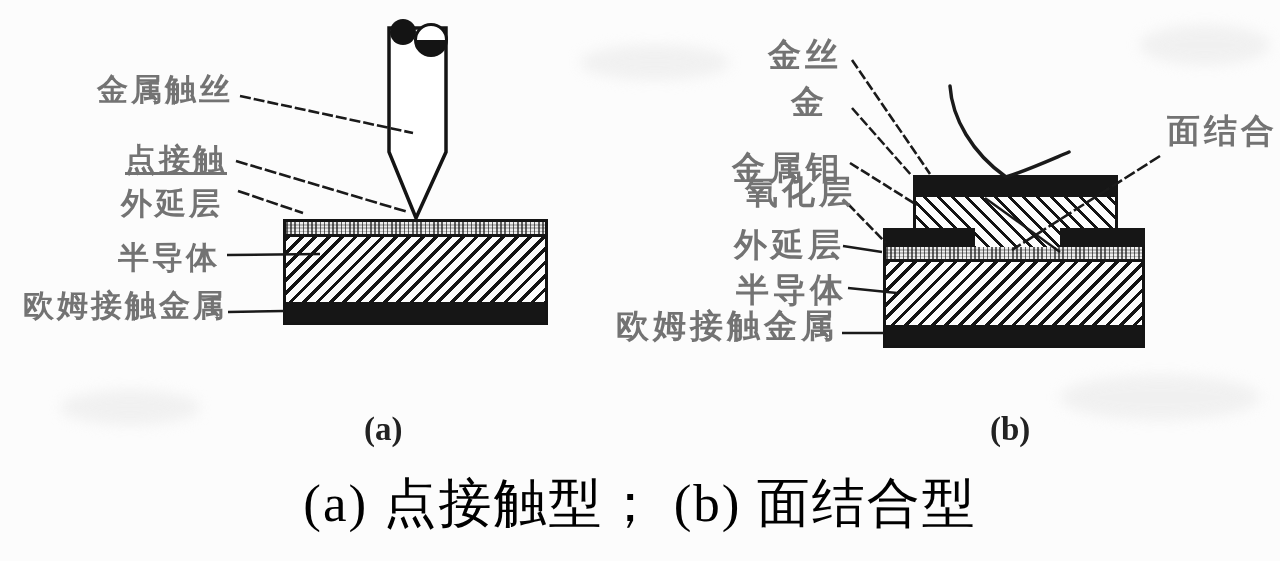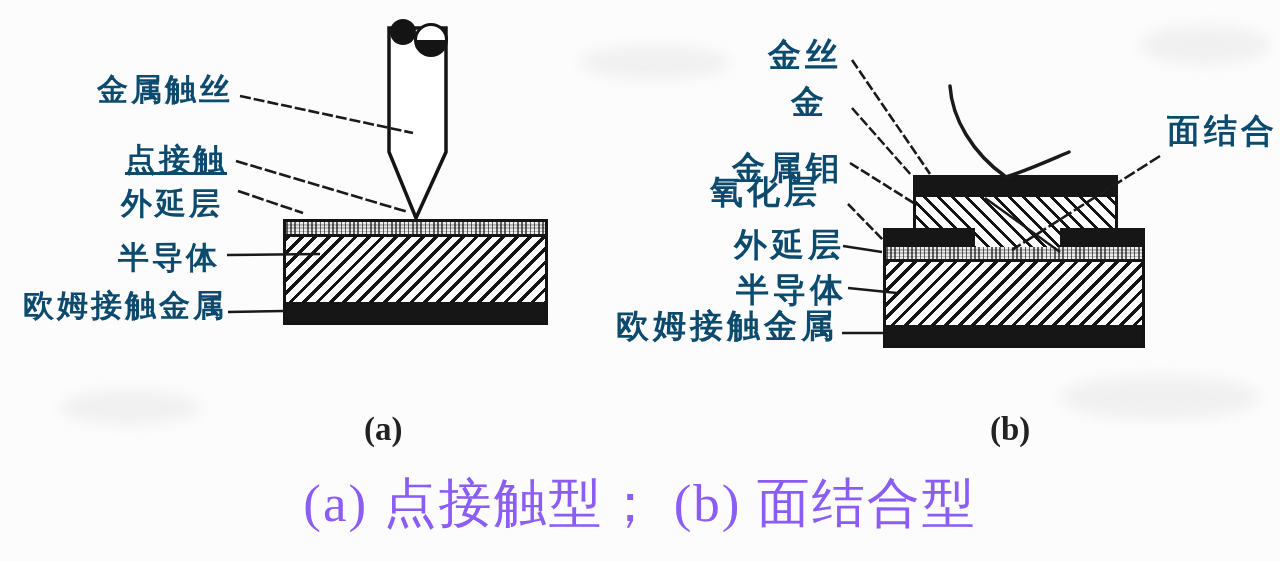--- a/index.html
+++ b/index.html
@@ -41,46 +41,46 @@
 
   #upperHatch{left:913px;top:197px;width:205px;height:50px;box-sizing:border-box;
     border-left:3px solid #141414;border-right:3px solid #141414;}
   #oxideL{left:883px;top:228px;width:92px;height:19px;}
   #oxideR{left:1060px;top:228px;width:85px;height:19px;}
   #capGold{left:913px;top:175px;width:205px;height:22px;}
 
   
   .lbl{
     position:absolute;white-space:nowrap;line-height:1.05;
-    font-weight:bold;color:#0c4a6e;
+    font-weight:bold;color:#737373;
   }
   .la{font-size:31px;letter-spacing:3px;}
   .lb{font-size:33px;letter-spacing:4px;}
   #la-whisker {right:1047px;top:74px;margin-left:20px;}
   #la-point   {right:1053px;top:144px;text-decoration:underline;}
   #la-epi     {right:1057px;top:188px;}
   #la-semi    {right:1060px;top:242px;}
   #la-ohm     {right:1053px;top:290px;}
 
   #lb-wire    {right:438px;top:38px;}
   #lb-gold    {right:452px;top:85px;}
   #lb-moly    {right:437px;top:151px;}
-  #lb-oxide   {right:459px;top:175px;}
+  #lb-oxide   {right:424px;top:175px;}
   #lb-epi     {right:435px;top:228px;}
   #lb-semi    {right:433px;top:273px;}
   #lb-ohm     {right:442px;top:309px;}
   #lb-junction{left:1167px;top:114px;}
 
   .tag{position:absolute;font-size:33px;font-weight:bold;color:#222;}
   #tag-a{left:364px;top:411px;}
   #tag-b{left:990px;top:411px;}
 
   #caption{
     position:absolute;left:0;top:468px;width:1280px;text-align:center;
-    font-size:53px;letter-spacing:2px;color:#8b5cf6;white-space:nowrap;
+    font-size:53px;letter-spacing:2px;color:#000000;white-space:nowrap;
   }
   svg{position:absolute;left:0;top:0;}
 </style>
 </head>
 <body>
 
 <div class="noise" style="left:1140px;top:25px;width:130px;height:40px;"></div>
 <div class="noise" style="left:580px;top:45px;width:150px;height:35px;"></div>
 <div class="noise" style="left:1060px;top:375px;width:200px;height:45px;"></div>
 <div class="noise" style="left:60px;top:390px;width:140px;height:35px;"></div>

